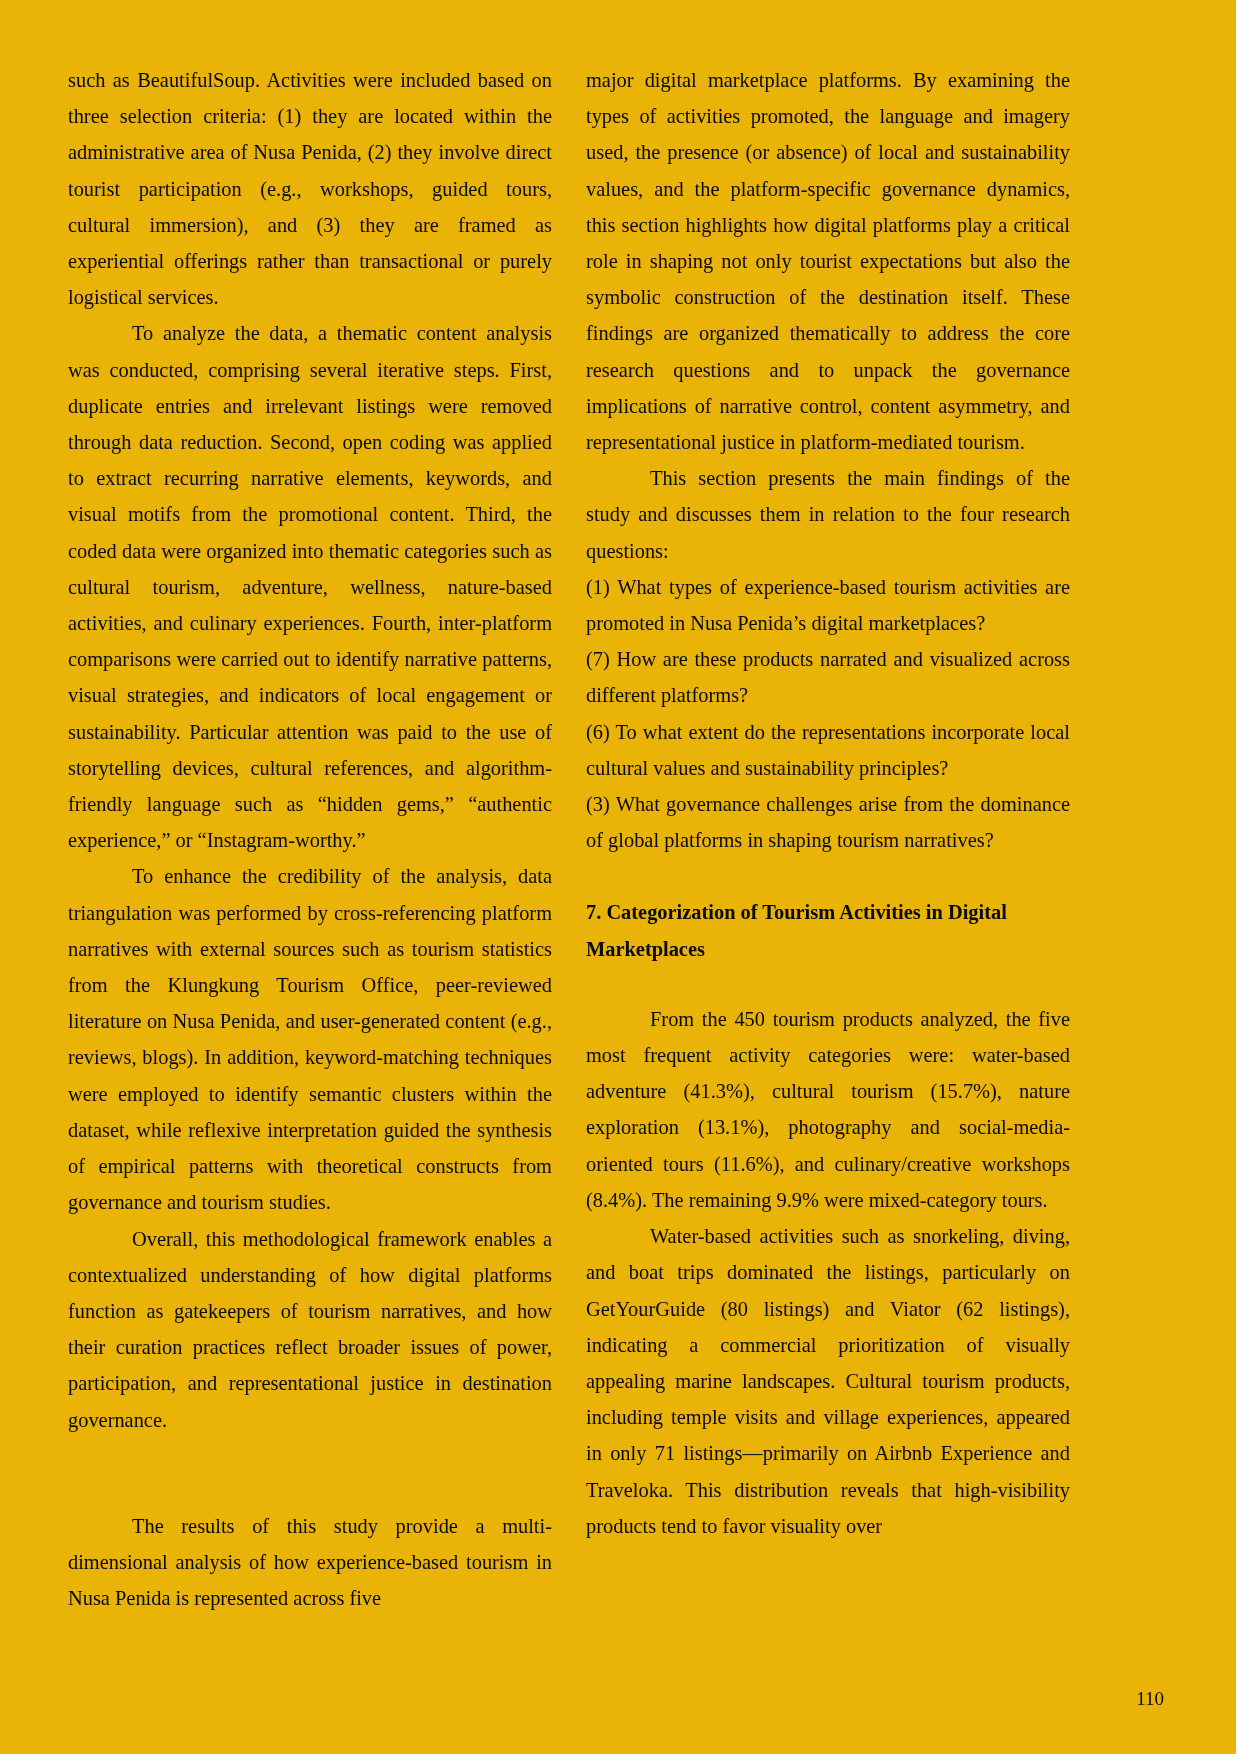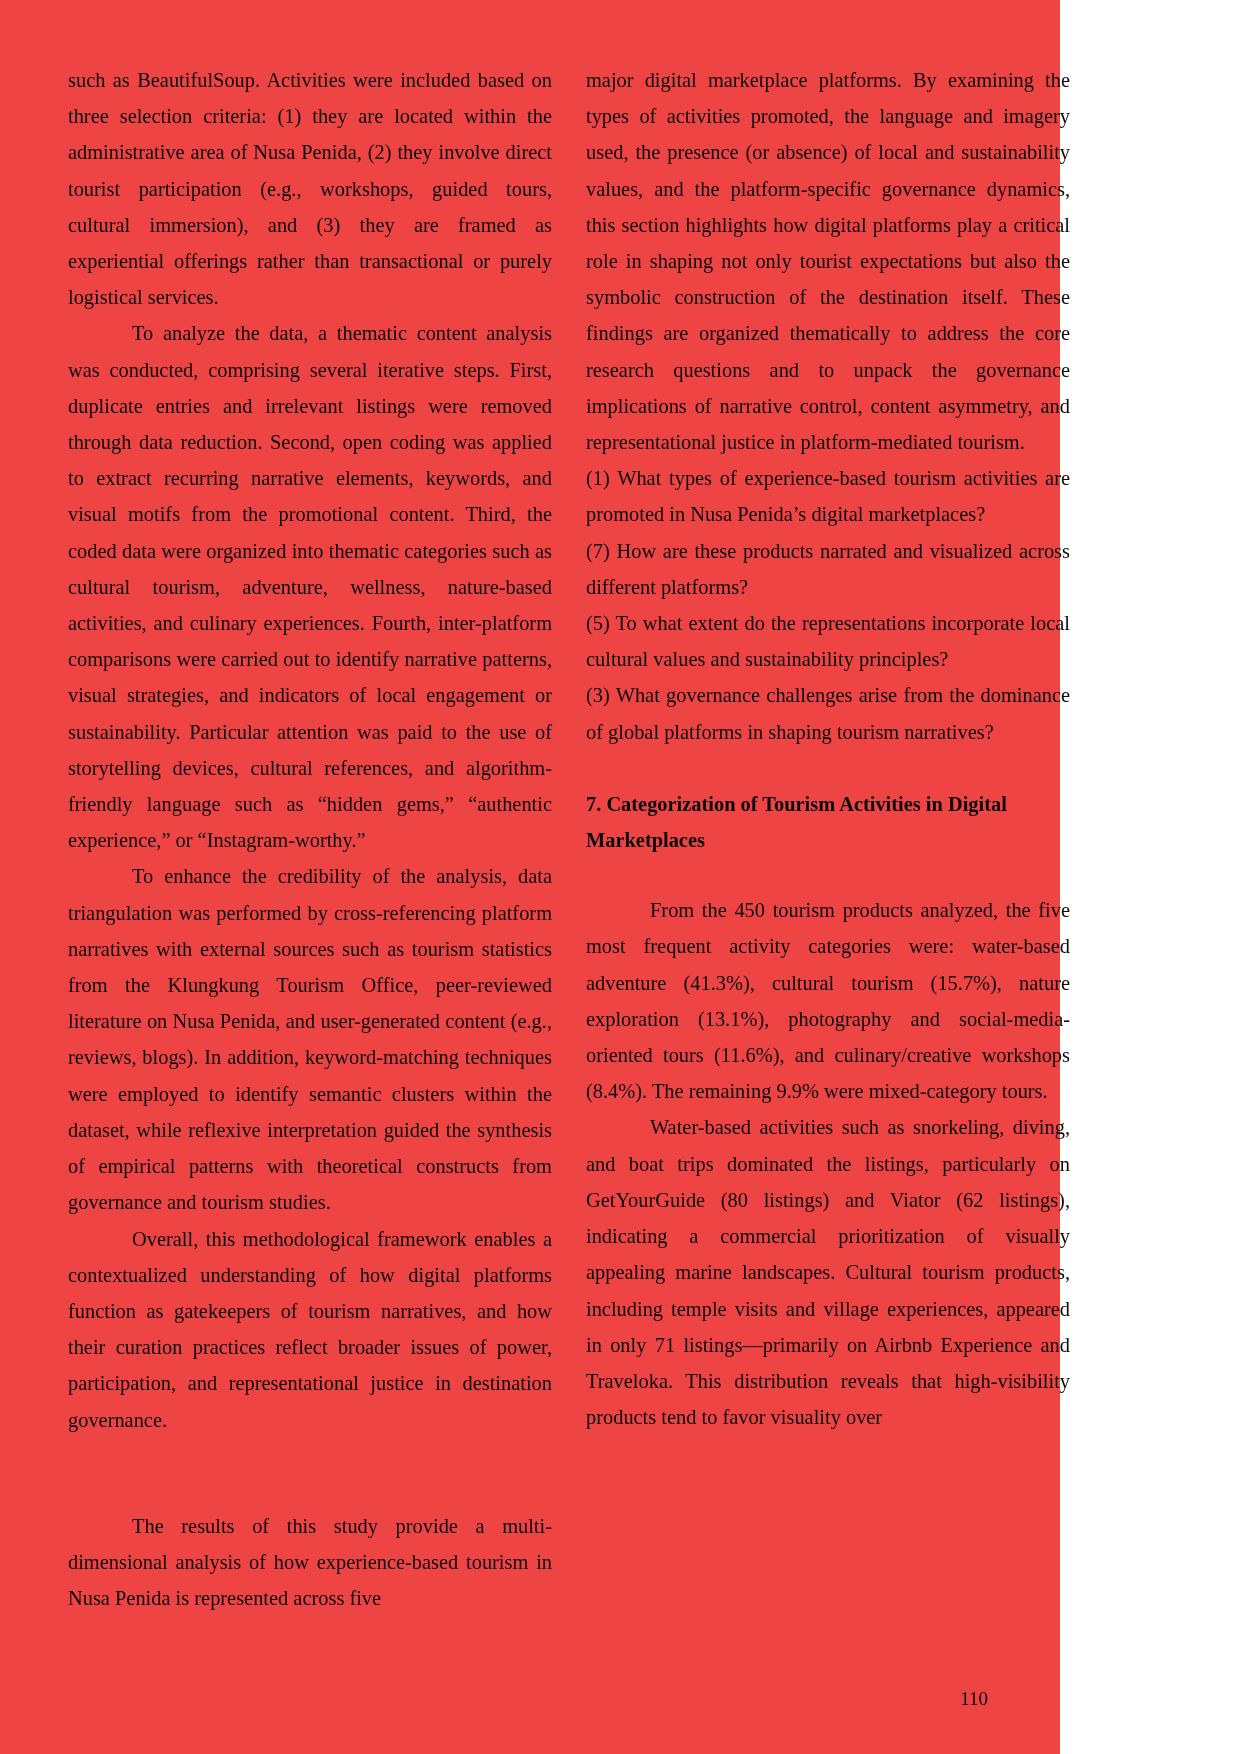--- a/index.html
+++ b/index.html
@@ -2,23 +2,23 @@
 <html><head>
 <meta charset="utf-8">
 <style>
   html, body {
     margin: 0;
     padding: 0;
     background: #ffffff;
   }
   .page {
     position: relative;
-    width: 1060px;
+    width: 1236px;
     height: 1754px;
-    background: #ef4444;
+    background: #eab308;
     box-sizing: border-box;
     padding: 62px 72px 40px 68px;
     font-family: "Liberation Serif", "DejaVu Serif", serif;
     color: #0a0a0a;
   }
   .columns {
     display: flex;
     flex-direction: row;
     column-gap: 34px;
     height: 1560px;
@@ -69,23 +69,24 @@
       <p class="body indent">To analyze the data, a thematic content analysis was conducted, comprising several iterative steps. First, duplicate entries and irrelevant listings were removed through data reduction. Second, open coding was applied to extract recurring narrative elements, keywords, and visual motifs from the promotional content. Third, the coded data were organized into thematic categories such as cultural tourism, adventure, wellness, nature-based activities, and culinary experiences. Fourth, inter-platform comparisons were carried out to identify narrative patterns, visual strategies, and indicators of local engagement or sustainability. Particular attention was paid to the use of storytelling devices, cultural references, and algorithm-friendly language such as “hidden gems,” “authentic experience,” or “Instagram-worthy.”</p>
       <p class="body indent">To enhance the credibility of the analysis, data triangulation was performed by cross-referencing platform narratives with external sources such as tourism statistics from the Klungkung Tourism Office, peer-reviewed literature on Nusa Penida, and user-generated content (e.g., reviews, blogs). In addition, keyword-matching techniques were employed to identify semantic clusters within the dataset, while reflexive interpretation guided the synthesis of empirical patterns with theoretical constructs from governance and tourism studies.</p>
       <p class="body indent">Overall, this methodological framework enables a contextualized understanding of how digital platforms function as gatekeepers of tourism narratives, and how their curation practices reflect broader issues of power, participation, and representational justice in destination governance.</p>
       <div class="gap-before-heading"></div>
       <div class="gap-after-heading"></div>
       <p class="body indent">The results of this study provide a multi-dimensional analysis of how experience-based tourism in Nusa Penida is represented across five</p>
     </div>
 
     <div class="col">
       <p class="body">major digital marketplace platforms. By examining the types of activities promoted, the language and imagery used, the presence (or absence) of local and sustainability values, and the platform-specific governance dynamics, this section highlights how digital platforms play a critical role in shaping not only tourist expectations but also the symbolic construction of the destination itself. These findings are organized thematically to address the core research questions and to unpack the governance implications of narrative control, content asymmetry, and representational justice in platform-mediated tourism.</p>
+      <p class="body indent">This section presents the main findings of the study and discusses them in relation to the four research questions:</p>
       <p class="body">(1) What types of experience-based tourism activities are promoted in Nusa Penida’s digital marketplaces?</p>
       <p class="body">(7) How are these products narrated and visualized across different platforms?</p>
-      <p class="body">(5) To what extent do the representations incorporate local cultural values and sustainability principles?</p>
+      <p class="body">(6) To what extent do the representations incorporate local cultural values and sustainability principles?</p>
       <p class="body">(3) What governance challenges arise from the dominance of global platforms in shaping tourism narratives?</p>
       <div class="gap-before-heading"></div>
       <h2 class="heading">7. Categorization of Tourism Activities in Digital Marketplaces</h2>
       <div class="gap-after-heading"></div>
       <p class="body indent">From the 450 tourism products analyzed, the five most frequent activity categories were: water-based adventure (41.3%), cultural tourism (15.7%), nature exploration (13.1%), photography and social-media-oriented tours (11.6%), and culinary/creative workshops (8.4%). The remaining 9.9% were mixed-category tours.</p>
       <p class="body indent">Water-based activities such as snorkeling, diving, and boat trips dominated the listings, particularly on GetYourGuide (80 listings) and Viator (62 listings), indicating a commercial prioritization of visually appealing marine landscapes. Cultural tourism products, including temple visits and village experiences, appeared in only 71 listings—primarily on Airbnb Experience and Traveloka. This distribution reveals that high-visibility products tend to favor visuality over</p>
     </div>
 
   </div>
 

